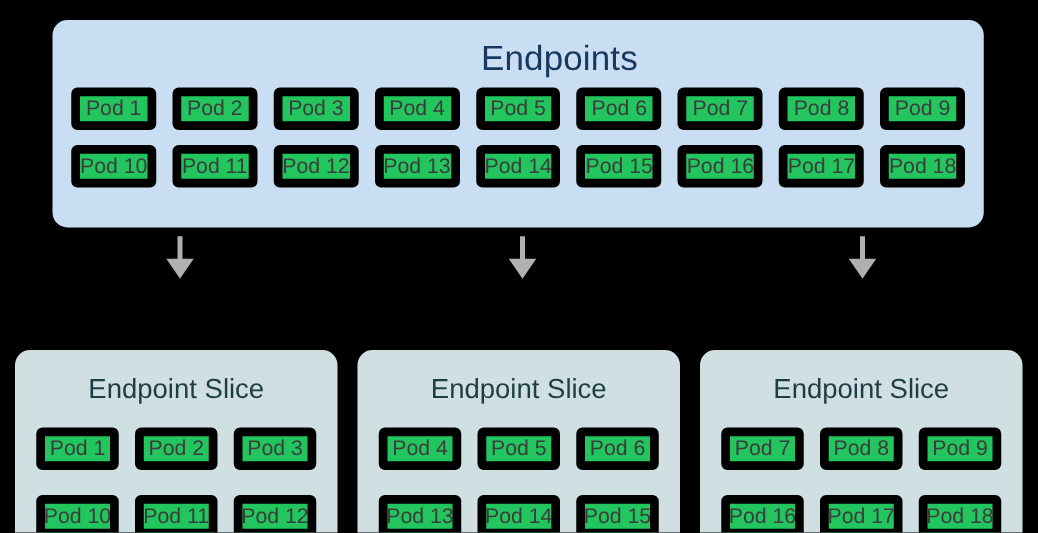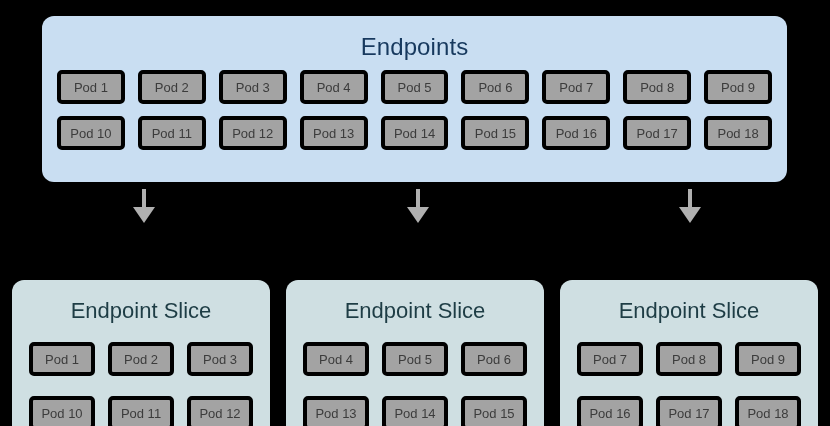--- a/index.html
+++ b/index.html
@@ -33,49 +33,50 @@
     border-radius: 12px;
     box-shadow: 0 2px 3px rgba(0,0,0,0.22);
     box-sizing: border-box;
   }
   .endpoints-title {
     position: absolute;
     left: 0;
     top: 17px;
     width: 100%;
     text-align: center;
-    font-size: 24px;
+    font-size: 28px;
     font-weight: 400;
     color: #17395e;
     letter-spacing: 0.1px;
     line-height: 28px;
+    padding-left: 33px;
   }
   .endpoints-rows {
     position: absolute;
     left: 15px;
     top: 54px;
     width: 715px;
   }
   .ep-row {
     display: flex;
     gap: 13px;
     margin-bottom: 12px;
   }
   .ep-row .chip { width: 68px; }
 
   
   .chip {
     height: 34px;
-    background: #a3a3a3;
-    border: 4px solid #000000;
+    background: #22c55e;
+    border: 7px solid #000000;
     border-radius: 5px;
     display: flex;
     align-items: center;
     justify-content: center;
-    font-size: 13px;
+    font-size: 17px;
     color: #3c3c3c;
     box-sizing: border-box;
     white-space: nowrap;
   }
 
   
   .arrow {
     position: absolute;
     width: 22px;
     height: 34px;

